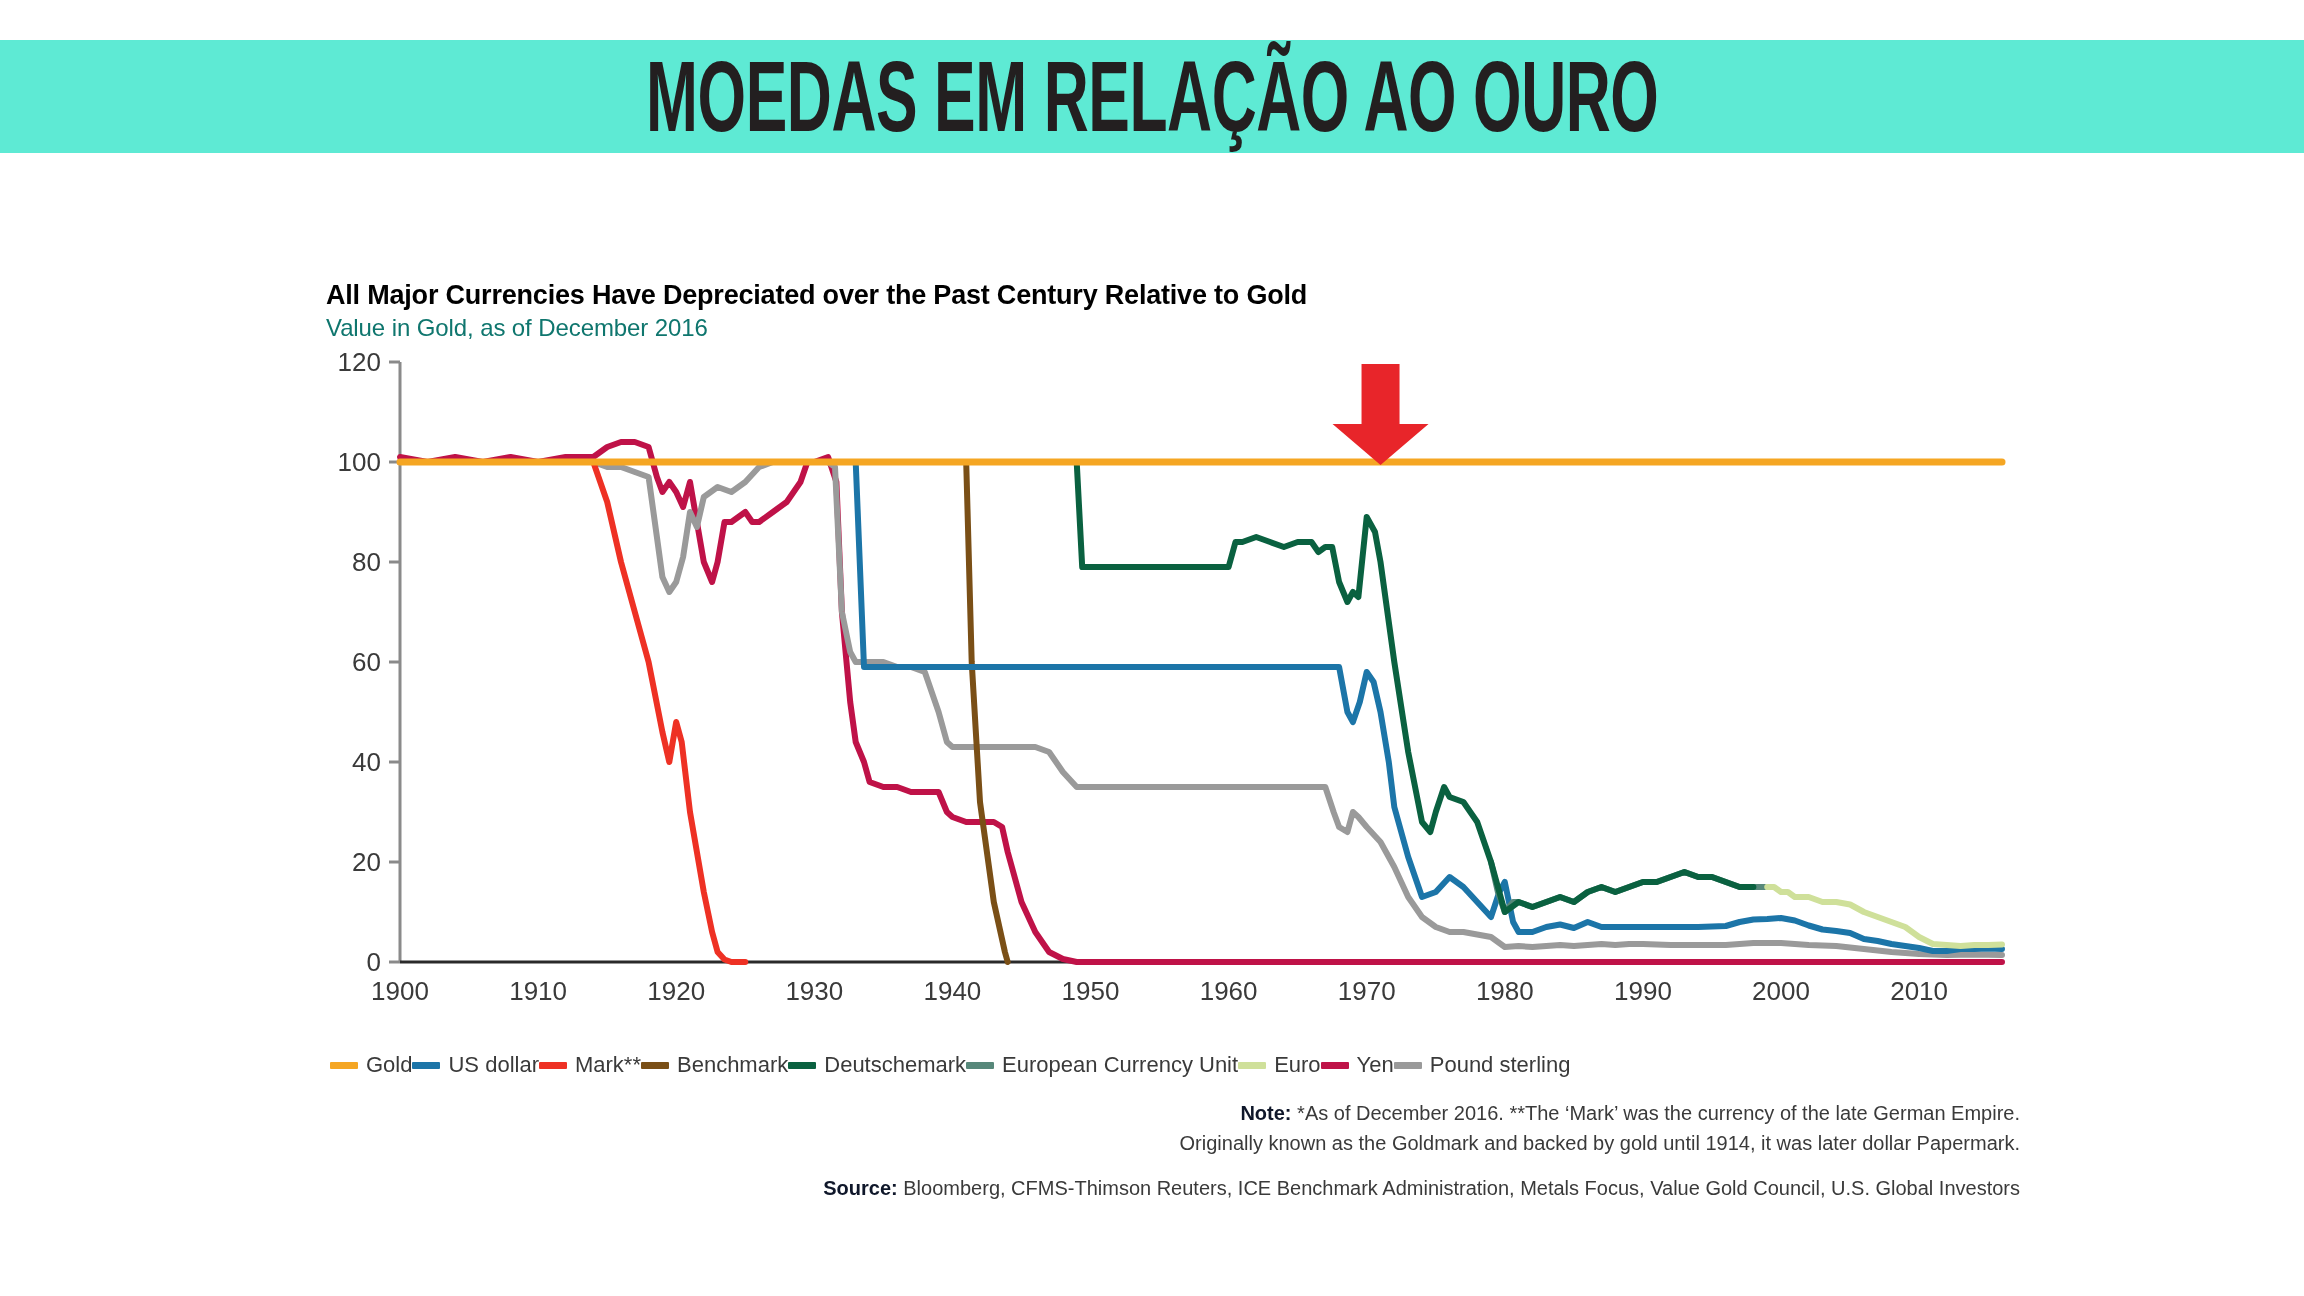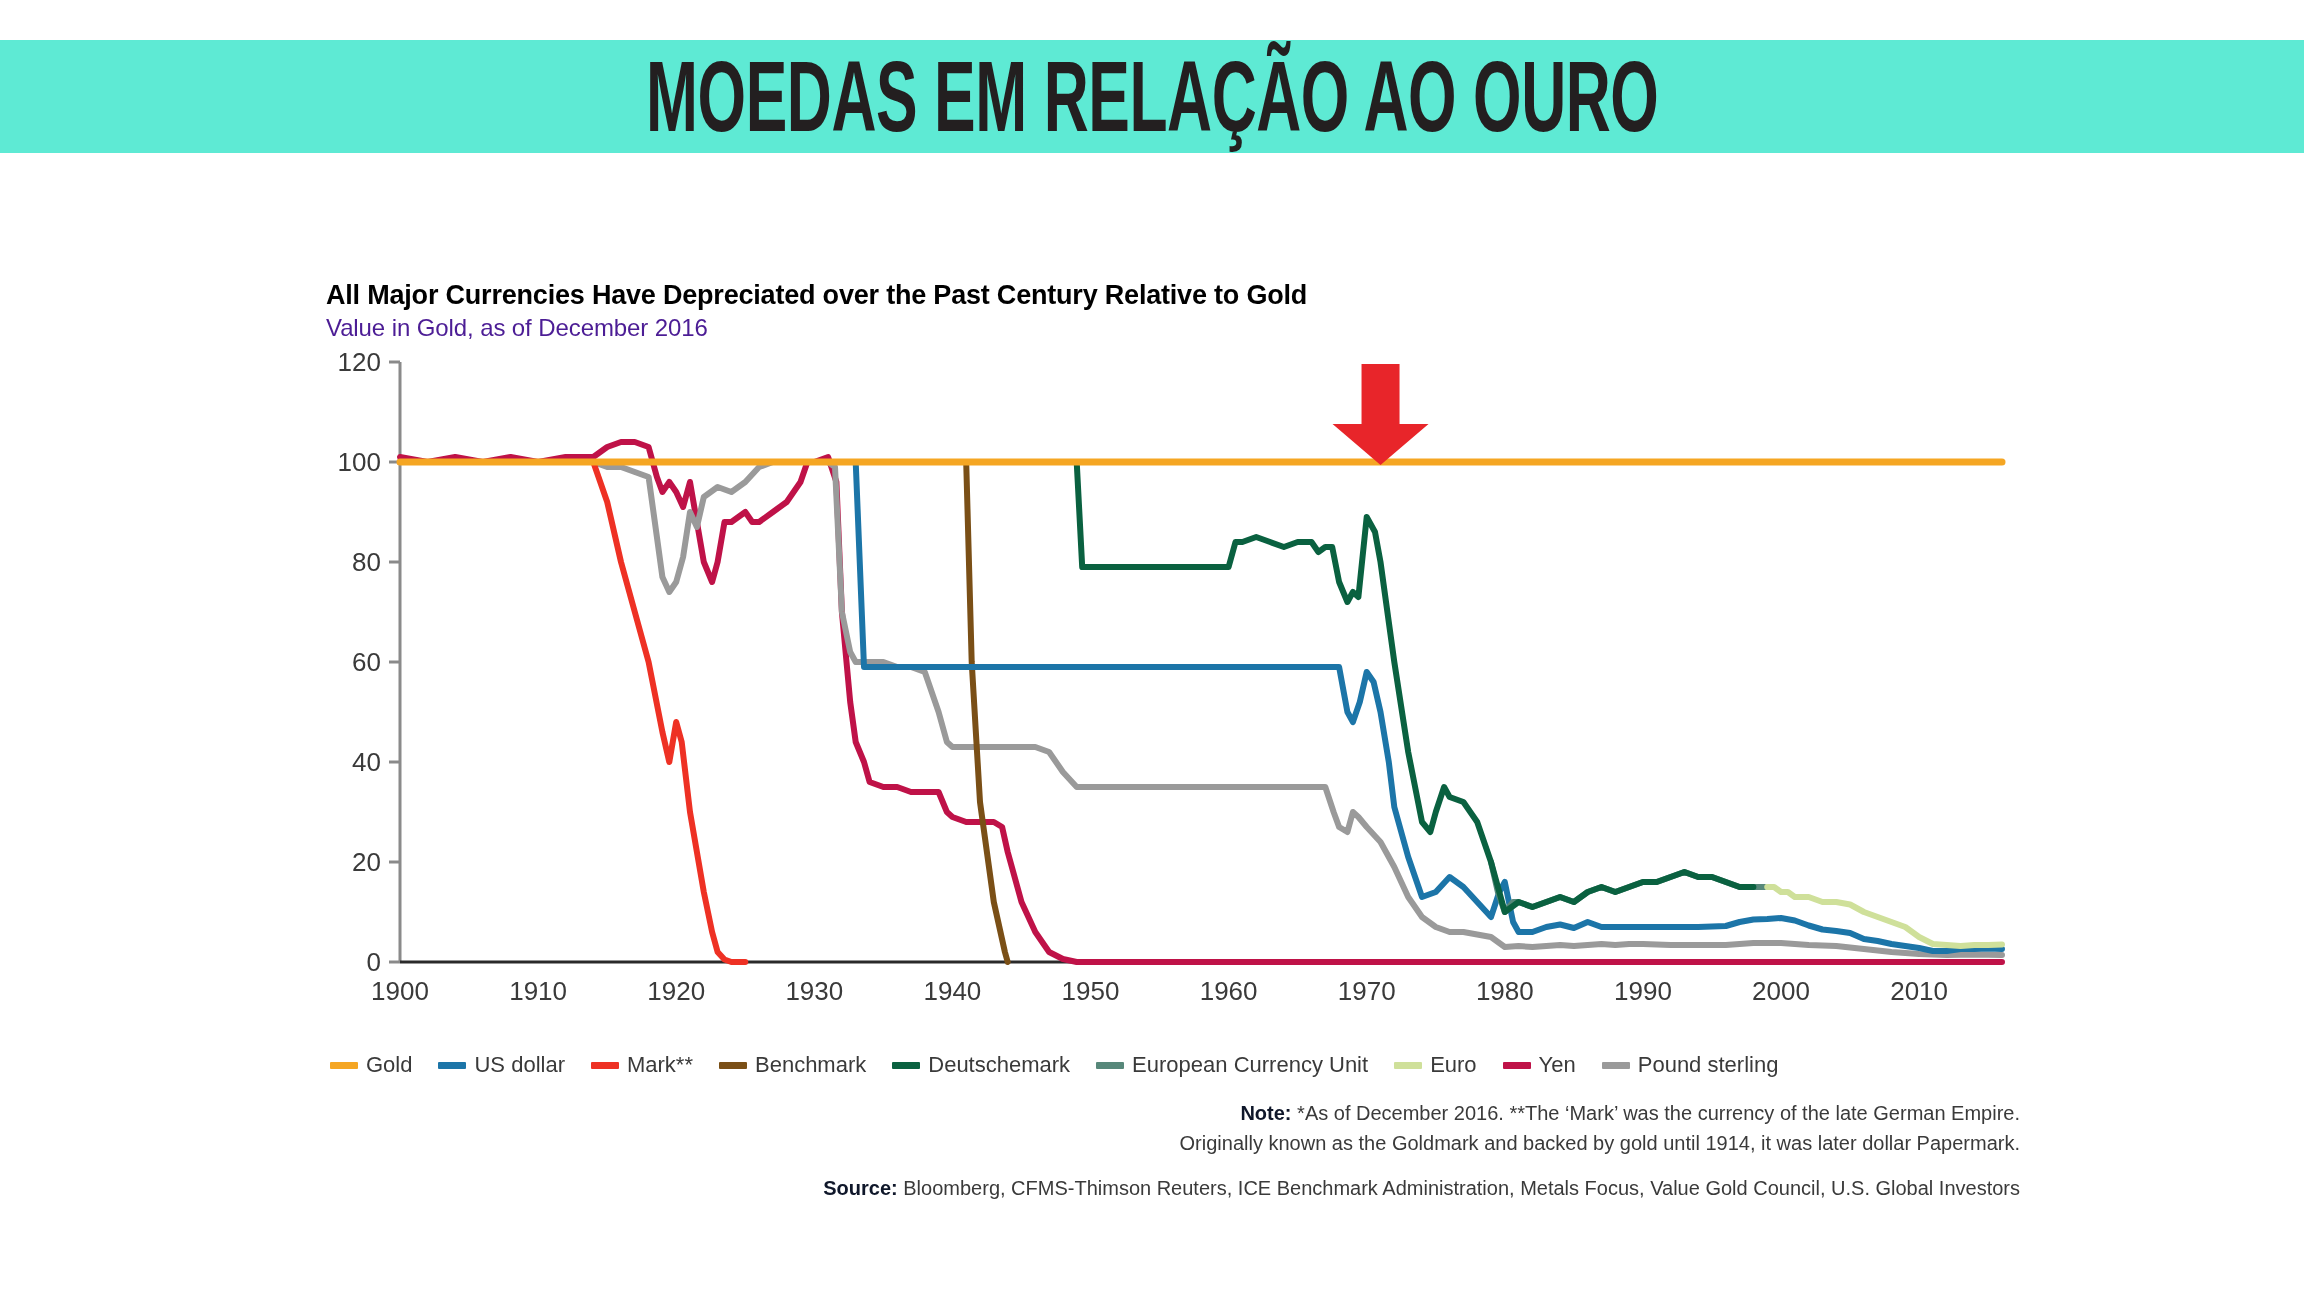--- a/index.html
+++ b/index.html
@@ -33,32 +33,32 @@
   .figure{
     position:absolute;left:322px;top:280px;width:1700px;height:960px;
   }
   .fig-title{
     position:absolute;left:4px;top:0;
     font-size:27px;font-weight:700;color:#000000;
     letter-spacing:-0.2px;white-space:nowrap;text-align:center;
   }
   .fig-subtitle{
     position:absolute;left:4px;top:34px;
-    font-size:24px;font-weight:400;color:#4c1d95;
+    font-size:24px;font-weight:400;color:#0f766e;
     letter-spacing:-0.1px;white-space:nowrap;
   }
 
   .plot-wrap{position:absolute;left:0;top:68px;width:1700px;height:672px;}
   svg.plot{display:block;}
 
   
   .legend{
     position:absolute;left:8px;top:772px;width:1690px;
     display:flex;flex-direction:row;align-items:center;
-    gap:26px;flex-wrap:nowrap;
+    flex-wrap:nowrap;
   }
   .legend-item{display:flex;align-items:center;gap:8px;white-space:nowrap;}
   .legend-swatch{width:28px;height:7px;border-radius:1px;display:inline-block;}
   .legend-label{font-size:22px;color:#3a3a3a;}
 
   
   .notes{
     position:absolute;left:0;top:818px;width:1698px;
     text-align:right;font-size:20px;color:#3a3a3a;line-height:1.52;
   }

